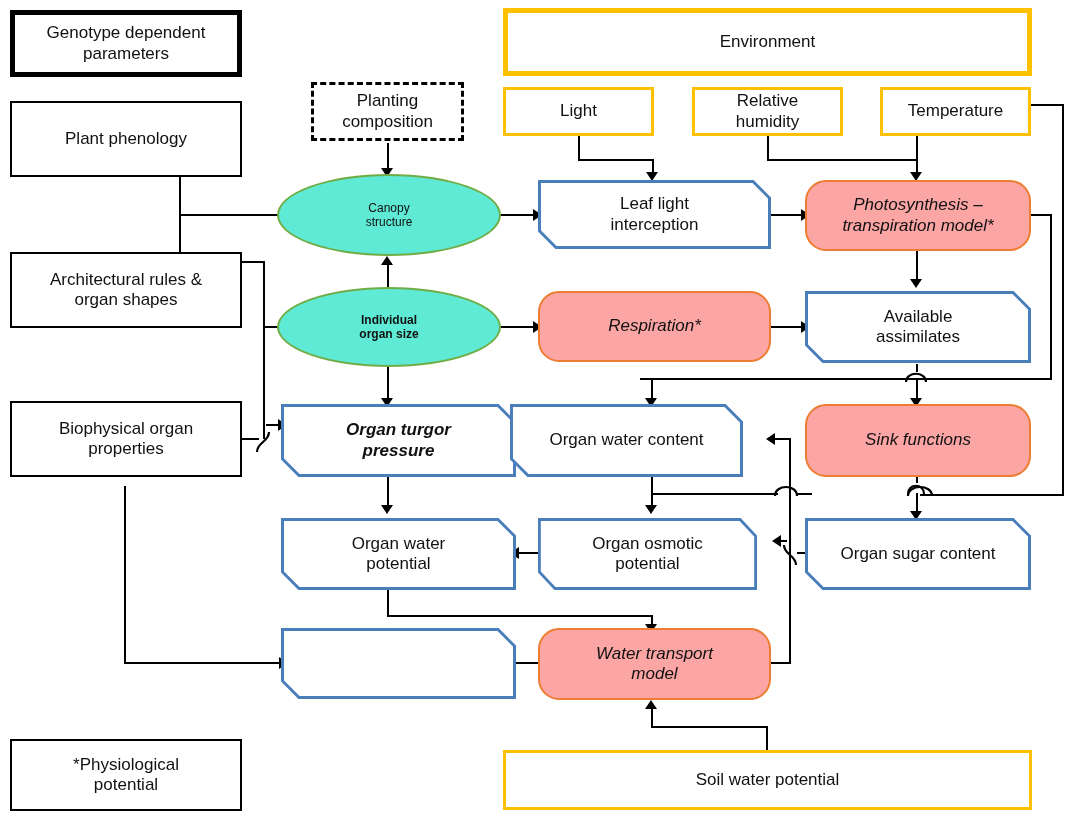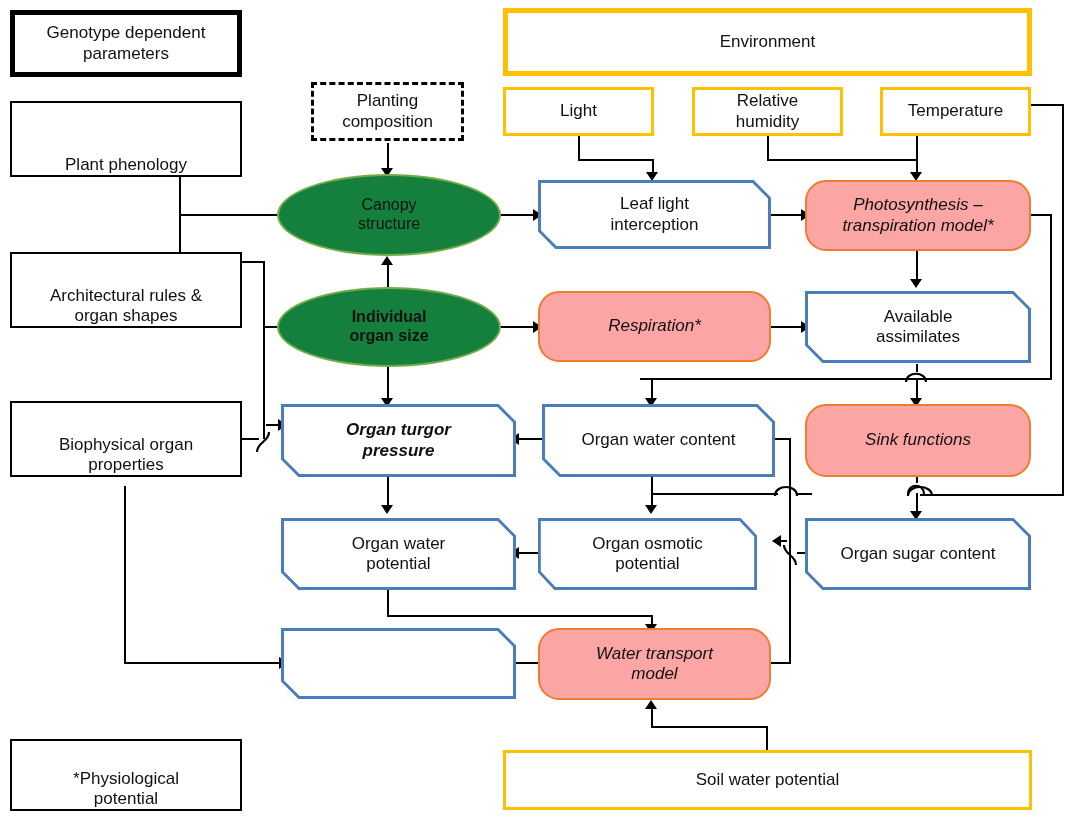--- a/index.html
+++ b/index.html
@@ -2,33 +2,33 @@
 <html><head>
 <meta charset="utf-8">
 <style>
   html,body{margin:0;padding:0;background:#ffffff;}
   body{font-family:"Liberation Sans",sans-serif;}
   #canvas{position:relative;width:1073px;height:823px;background:#fff;overflow:hidden;}
   .node{position:absolute;box-sizing:border-box;display:flex;align-items:center;justify-content:center;text-align:center;line-height:1.18;color:#111;}
   .node .lbl{padding:0 6px;white-space:pre-line;}
 
   
-  .n-black{border:2.5px solid #000;background:#fff;font-size:17px;align-items:flex-end;}
+  .n-black{border:2.5px solid #000;background:#fff;font-size:17px;}
   .n-black-thick{border:5px solid #000;background:#fff;font-size:17px;}
   .n-dashed{border:3px dashed #000;background:#fff;font-size:17px;}
 
   
   .n-gold{border:3px solid #FFC000;background:#fff;font-size:17px;}
   .n-gold-thick{border:5px solid #FFC000;background:#fff;font-size:17px;}
 
   
   .n-orange{border:2.5px solid #ED7D31;border-radius:21px;background:#fca5a5;font-size:17px;font-style:italic;}
 
   
-  .n-ellipse{border:2.5px solid #70AD47;border-radius:50%;background:#15803d;font-size:16px;}
+  .n-ellipse{border:2.5px solid #70AD47;border-radius:50%;background:#5eead4;font-size:12px;}
 
   
   .n-blue{font-size:17px;background:transparent;}
   .n-blue svg{position:absolute;left:0;top:0;width:100%;height:100%;}
   .n-blue .lbl{position:relative;z-index:2;}
 
   .bold{font-weight:bold;}
 
   
   .seg{position:absolute;background:#000;}
@@ -250,21 +250,21 @@
   </div>
 
   <div class="node n-blue" style="left:281px;top:404px;width:235px;height:73px;font-style:italic;">
     <svg viewBox="0 0 235 73" preserveAspectRatio="none">
         <polygon points="1.5,1.5 217,1.5 233.5,18 233.5,71.5 18,71.5 1.5,55" fill="#fff" stroke="#4A7EBB" stroke-width="3"></polygon>
       </svg>
     <span class="lbl bold">Organ turgor
 pressure</span>
   </div>
 
-  <div class="node n-blue" style="left:542px;top:404px;width:233px;height:73px;">
+  <div class="node n-blue" style="left:510px;top:404px;width:233px;height:73px;">
     <svg viewBox="0 0 233 73" preserveAspectRatio="none">
         <polygon points="1.5,1.5 215,1.5 231.5,18 231.5,71.5 18,71.5 1.5,55" fill="#fff" stroke="#4A7EBB" stroke-width="3"></polygon>
       </svg>
     <span class="lbl">Organ water content</span>
   </div>
 
   <div class="node n-blue" style="left:281px;top:518px;width:235px;height:72px;">
     <svg viewBox="0 0 235 72" preserveAspectRatio="none">
         <polygon points="1.5,1.5 217,1.5 233.5,18 233.5,70.5 18,70.5 1.5,54" fill="#fff" stroke="#4A7EBB" stroke-width="3"></polygon>
       </svg>

